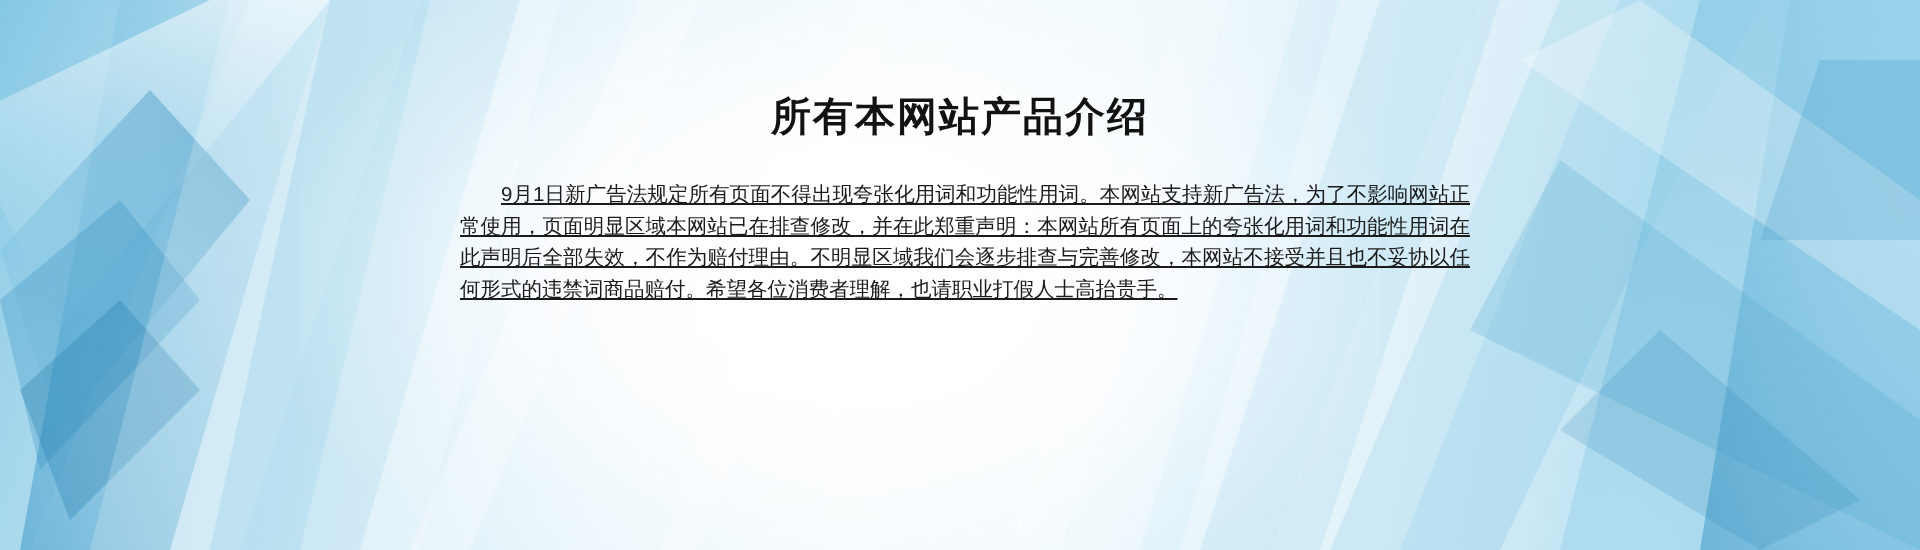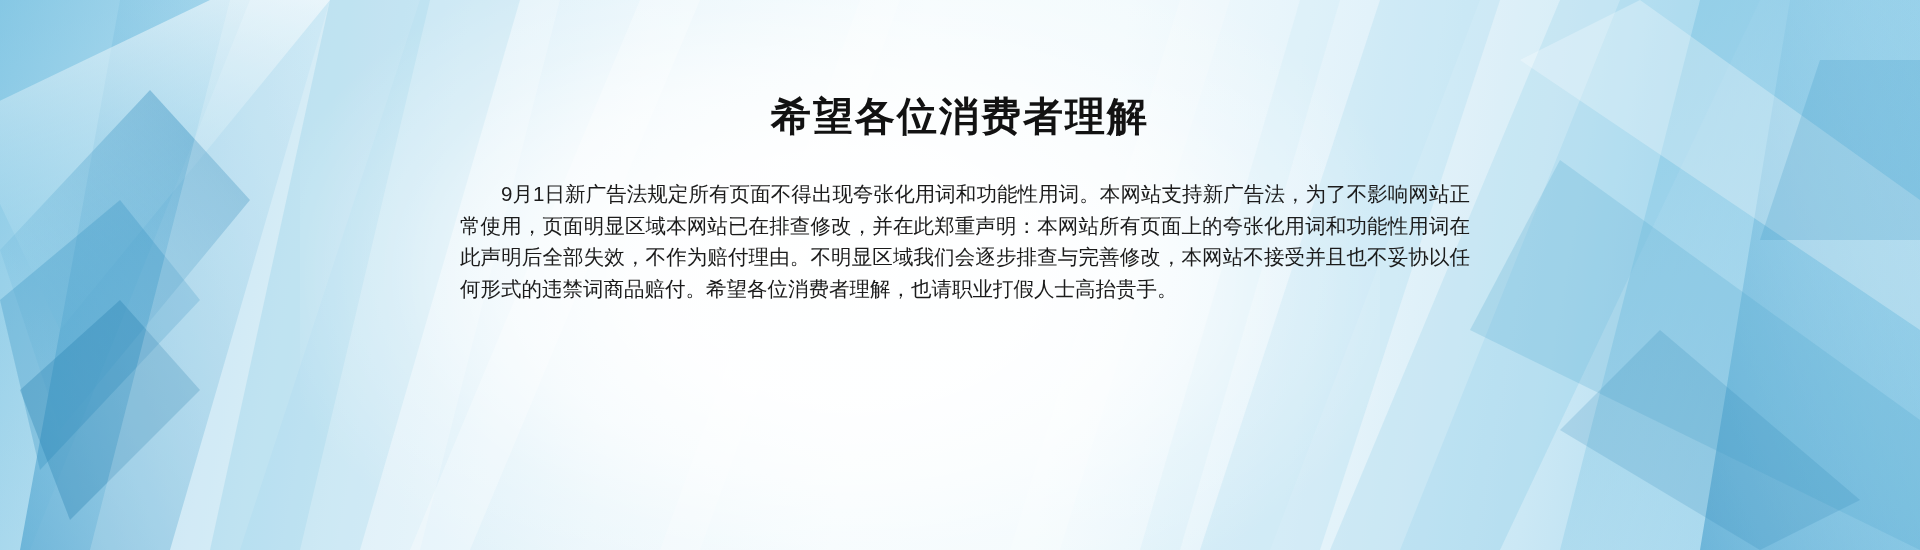--- a/index.html
+++ b/index.html
@@ -75,21 +75,21 @@
     position: absolute;
     left: 460px;
     top: 178px;
     width: 1010px;
     font-size: 20.5px;
     line-height: 31.5px;
     color: #1b1b1b;
     text-align: justify;
     text-justify: inter-ideograph;
   }
-  .statement-body p { margin: 0; }
+  .statement-body p { margin: 0; text-decoration: underline; }
   .para-indent { text-indent: 2em; }
 </style>
 </head>
 <body>
 
 <div id="banner">
 
   <div class="shapes">
     <svg viewBox="0 0 1920 550" preserveAspectRatio="none">
       <defs>
@@ -134,19 +134,19 @@
       <polygon points="640,0 700,0 470,550 410,550" fill="#ffffff" opacity="0.30"></polygon>
       <polygon points="860,0 900,0 700,550 660,550" fill="#ffffff" opacity="0.22"></polygon>
       <polygon points="1180,0 1230,0 1060,550 1010,550" fill="#ffffff" opacity="0.20"></polygon>
       <polygon points="1300,0 1340,0 1180,550 1140,550" fill="#cfeaf7" opacity="0.35"></polygon>
     </svg>
   </div>
 
   <div class="glow"></div>
 
   <div class="content">
-    <div class="statement-title">希望各位消费者理解</div>
+    <div class="statement-title">所有本网站产品介绍</div>
 
     <div class="statement-body">
       <p class="para-indent">9月1日新广告法规定所有页面不得出现夸张化用词和功能性用词。本网站支持新广告法，为了不影响网站正常使用，页面明显区域本网站已在排查修改，并在此郑重声明：本网站所有页面上的夸张化用词和功能性用词在此声明后全部失效，不作为赔付理由。不明显区域我们会逐步排查与完善修改，本网站不接受并且也不妥协以任何形式的违禁词商品赔付。希望各位消费者理解，也请职业打假人士高抬贵手。</p>
     </div>
   </div>
 </div>
 
 </body></html>

